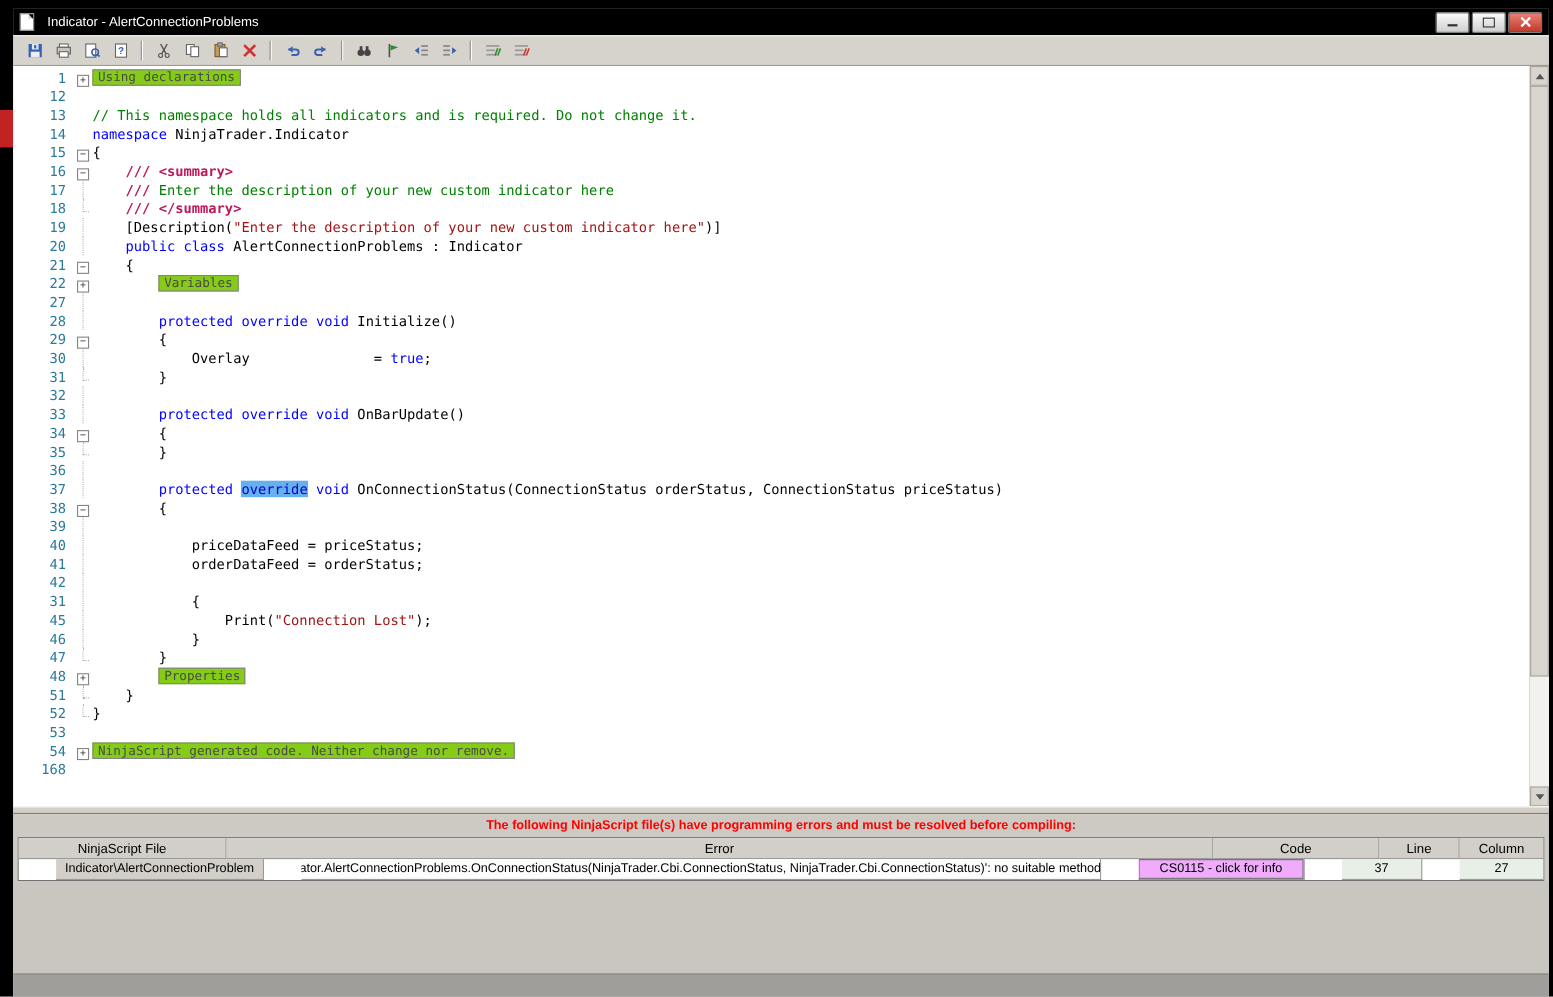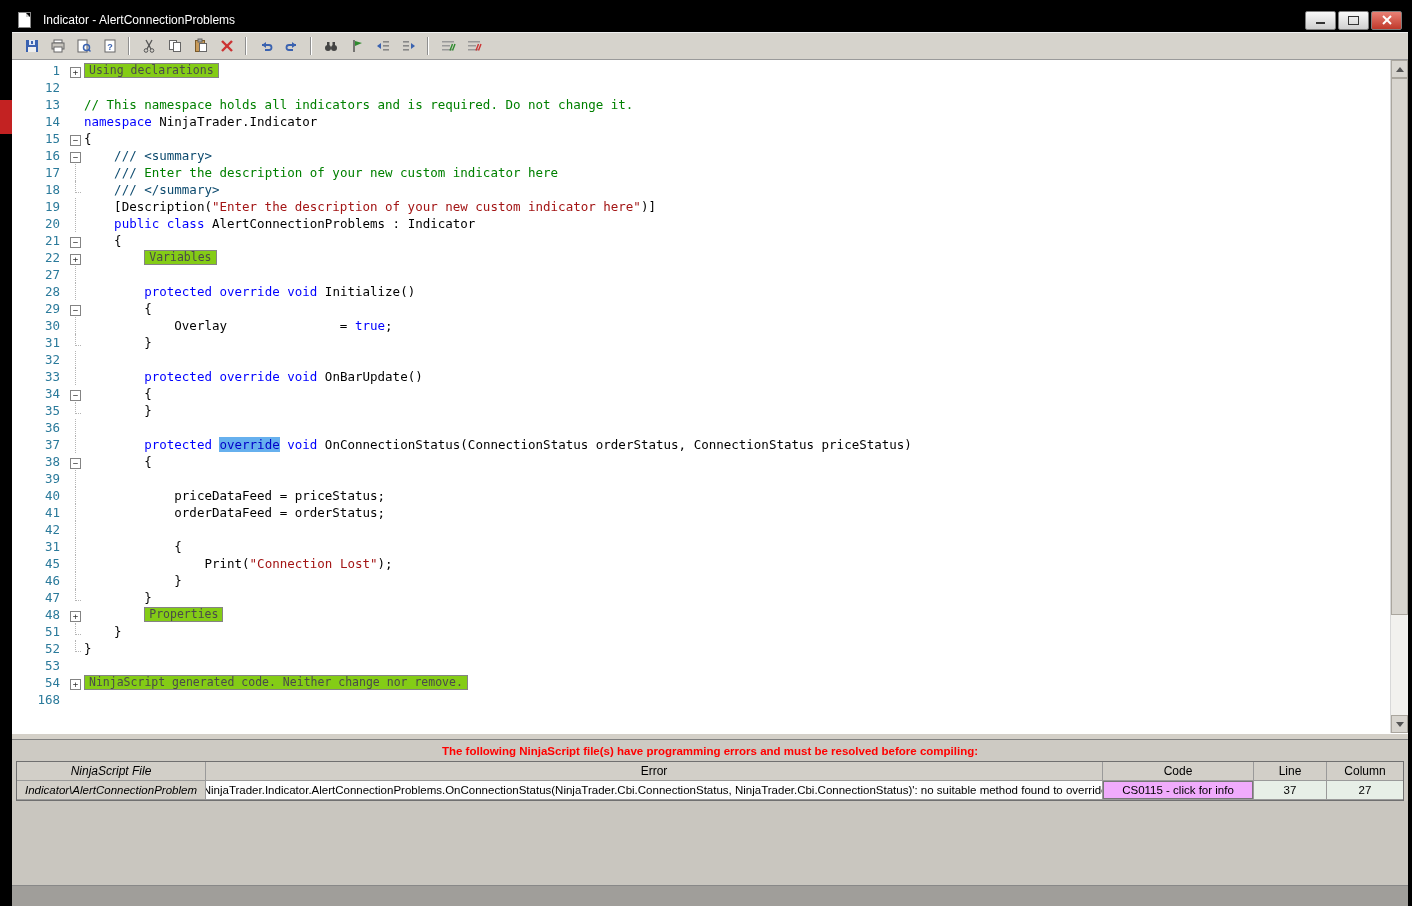--- a/index.html
+++ b/index.html
@@ -25,43 +25,43 @@
   .code-area{flex:1;overflow:hidden;font-family:"DejaVu Sans Mono",monospace;font-size:12.5px;line-height:17px;padding-top:2px;}
   .crow{display:flex;height:17px;}
   .ln{width:48px;flex:none;text-align:right;padding-right:8px;color:#2b7a9b;}
   .fold{width:16px;flex:none;position:relative;}
   .fbox{display:inline-block;width:9px;height:9px;border:1px solid #848484;background:#fff;font:9px/9px "DejaVu Sans Mono",monospace;text-align:center;color:#333;margin:3px 0 0 2px;}
   .fline{position:absolute;left:7px;top:0;height:17px;border-left:1px dotted #b4b4b4;}
   .fend{position:absolute;left:7px;top:0;height:11px;width:5px;border-left:1px dotted #b4b4b4;border-bottom:1px dotted #b4b4b4;}
   .codeln{white-space:pre;color:#000;}
   .kw{color:#0000ff;}
   .cm{color:#008000;}
-  .doc{color:#0c4a6e;}
+  .doc{color:#be185d;font-weight:bold;}
   .str{color:#a31515;}
   .txt{color:#000;}
   .sel{background:#66b0ee;color:#0000c8;}
   .boxseg{display:inline-block;border:1px solid #848484;color:#4a4a4a;background:#84cc16;padding:0 4px;height:13px;line-height:13px;font-size:11.5px;vertical-align:1px;}
   
   .vscroll{width:17px;flex:none;background:#f2f1ee;border-left:1px solid #d8d8d8;display:flex;flex-direction:column;}
   .sb-btn{height:16px;flex:none;background:#d8d5cf;border:1px solid #aaa69e;display:flex;align-items:center;justify-content:center;}
   .sb-track{flex:1;position:relative;}
   .sb-thumb{position:absolute;top:0;left:0;right:0;height:84%;background:#d8d5cf;border:1px solid #aaa69e;}
   .arr{width:0;height:0;border-left:4px solid transparent;border-right:4px solid transparent;}
   .arr.up{border-bottom:5px solid #555;}
   .arr.down{border-top:5px solid #555;}
   
   .splitter{height:5px;background:#d4d0c8;border-top:1px solid #fff;border-bottom:1px solid #808080;flex:none;}
   .error-panel{height:166px;flex:none;background:#cdcac3;display:flex;flex-direction:column;}
   .error-msg{color:#ff0000;font-weight:bold;font-size:11.5px;text-align:center;padding:5px 0 3px;}
   .grid{margin:1px 4px 0;border:1px solid #707070;background:#fff;flex:none;}
   .grow{display:flex;}
   .gcell{border-right:1px solid #9a9a9a;border-bottom:1px solid #9a9a9a;display:flex;align-items:center;justify-content:center;overflow:hidden;white-space:nowrap;}
   .ghead .gcell{background:#d2cfc8;font-size:12px;height:18px;}
-  .gdata .gcell{height:18px;font-size:11.5px;}
-  .c-file{width:188px;flex:none;font-style:italic;}
+  .gdata .gcell{height:18px;font-size:11.5px;margin-left:34px;}
+  .c-file{width:188px;flex:none;}
   .c-error{flex:1;min-width:0;}
   .c-code{width:150px;flex:none;}
   .c-line{width:72px;flex:none;}
   .c-col{width:76px;flex:none;border-right:none;}
   .gdata .c-file{background:#d2cfc8;}
   .gdata .c-error{background:#fdfdfd;}
   .gdata .c-code{background:#f0abfc;box-shadow:inset 0 0 0 1px #777;cursor:pointer;}
   .gdata .c-line,.gdata .c-col{background:#e7efe7;}
   .panel-fill{flex:1;background:#c9c6bf;}
   .bottom-strip{height:20px;flex:none;background:#a09e9a;border-top:1px solid #888;}

